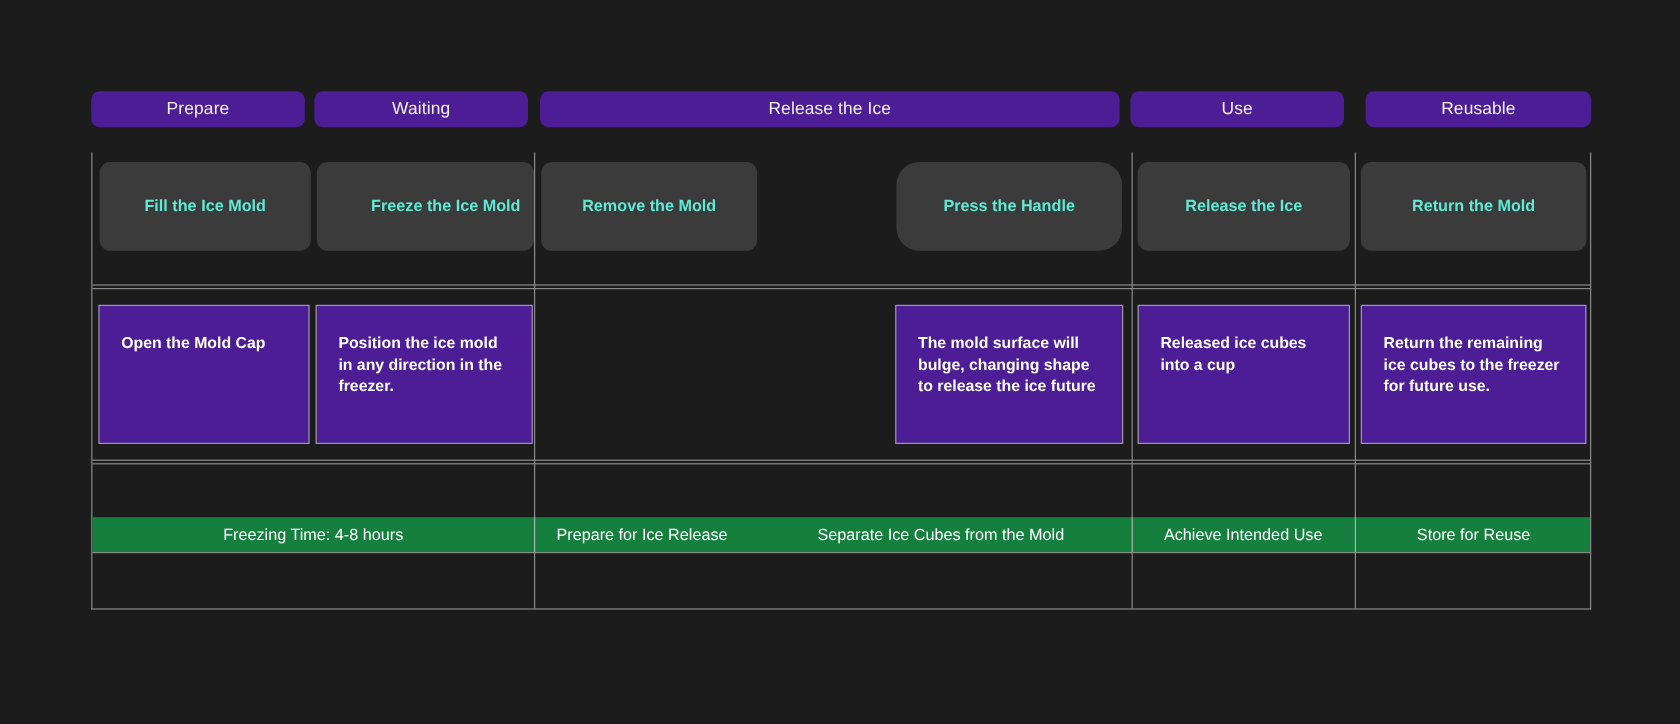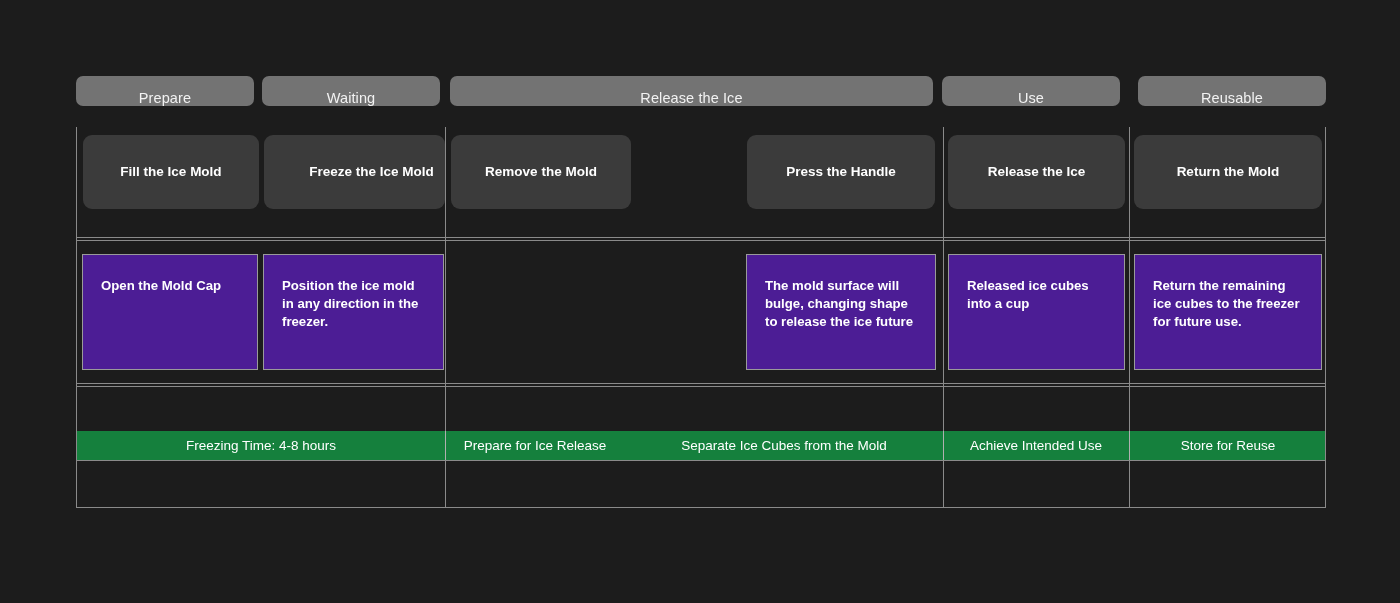--- a/index.html
+++ b/index.html
@@ -25,24 +25,24 @@
     position: absolute;
     left: 76px;
     top: 76px;
     width: 1250px;
     height: 30px;
   }
   .phase-chip {
     position: absolute;
     top: 0;
     height: 30px;
-    background: #737373;
+    background: #4c1d95;
     border-radius: 7px;
     display: flex;
-    align-items: flex-end;
+    align-items: center;
     justify-content: center;
   }
   .phase-chip span {
     font-size: 14.5px;
     color: #f2f2f2;
     font-weight: 400;
     letter-spacing: 0.1px;
   }
 
   
@@ -76,21 +76,21 @@
     background: #3b3b3b;
     border-radius: 9px;
     display: flex;
     align-items: center;
     justify-content: center;
     padding: 0 10px;
   }
   .step-card span {
     font-size: 13.5px;
     font-weight: bold;
-    color: #ffffff;
+    color: #5eead4;
     text-align: center;
     line-height: 1.25;
   }
 
   
   .detail-card {
     position: absolute;
     height: 116px;
     background: #4c1d95;
     border: 1px solid #9a9a9a;
@@ -174,21 +174,21 @@
 
     <div class="step-card" style="left:6px;top:8px;width:176px;">
       <span>Fill the Ice Mold</span>
     </div>
     <div class="step-card" style="left:187px;top:8px;width:181px;padding-left:44px;">
       <span>Freeze the Ice Mold</span>
     </div>
     <div class="step-card" style="left:374px;top:8px;width:180px;">
       <span>Remove the Mold</span>
     </div>
-    <div class="step-card" style="left:670px;top:8px;width:188px;">
+    <div class="step-card" style="left:670px;top:8px;width:188px;border-radius:19px;">
       <span>Press the Handle</span>
     </div>
     <div class="step-card" style="left:871px;top:8px;width:177px;">
       <span>Release the Ice</span>
     </div>
     <div class="step-card" style="left:1057px;top:8px;width:188px;">
       <span>Return the Mold</span>
     </div>
 
     <div class="detail-card" style="left:5px;top:127px;width:176px;">

